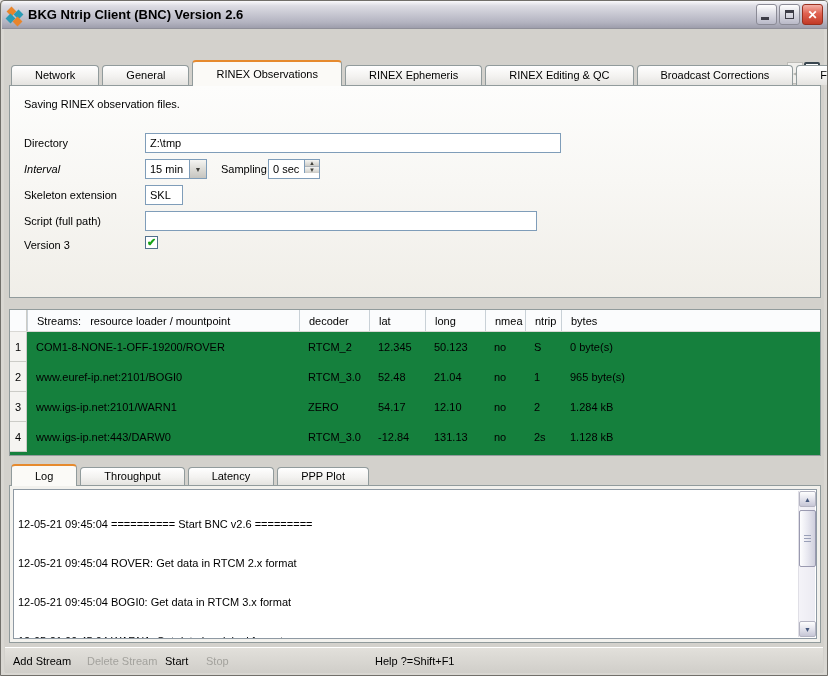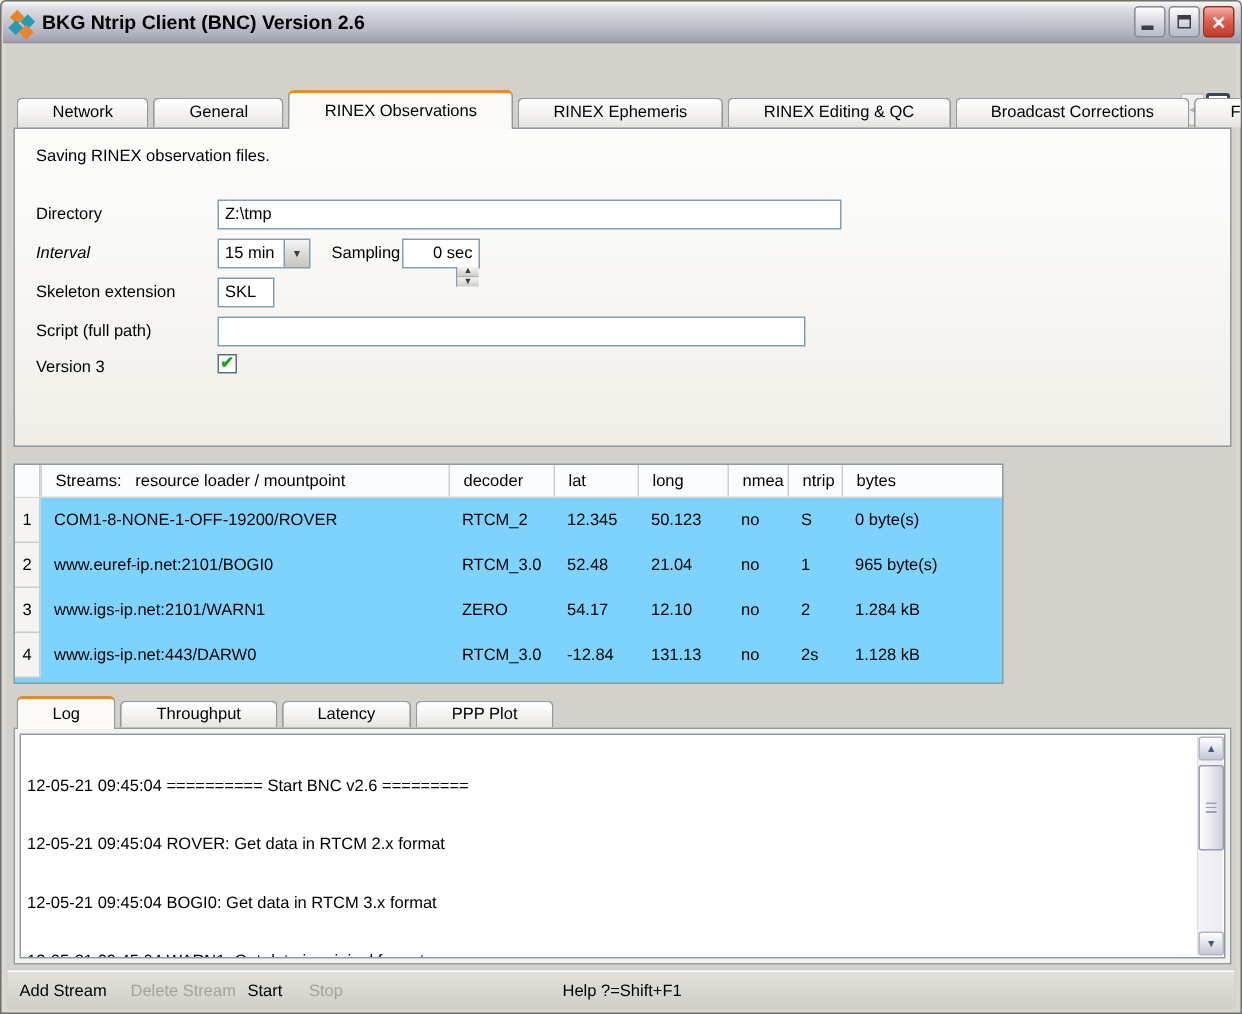--- a/index.html
+++ b/index.html
@@ -62,33 +62,33 @@
   .desc { position:absolute; left:14px; top:12px; }
   .text-input { position:absolute; height:20px; border:1px solid #7f9db9; background:#fff;
                 font-family:"Liberation Sans",sans-serif; font-size:11px; padding:0 4px; }
   .combo { position:absolute; height:20px; border:1px solid #7f9db9; background:#fff;
            display:flex; align-items:stretch; }
   .combo .val { flex:1; padding:3px 4px; white-space:nowrap; }
   .combo .drop { width:17px; border-left:1px solid #7f9db9; font-size:7px; color:#3f3f3a;
                  display:flex; align-items:center; justify-content:center;
                  background:linear-gradient(180deg,#f5f5f2 0%,#dcdbd6 50%,#c6c5c0 100%); }
   .spin { position:absolute; height:20px; border:1px solid #7f9db9; background:#fff;
-          display:flex; align-items:flex-end;flex-direction:column; }
+          display:flex; align-items:flex-start; }
   .spin .val { flex:1; padding:3px 4px; white-space:nowrap; }
   .spin .btns { width:15px; border-left:1px solid #7f9db9; display:flex; flex-direction:column; }
   .spin .btns div { flex:1; font-size:6px; color:#3f3f3a; display:flex; align-items:center; justify-content:center;
                     background:linear-gradient(180deg,#f5f5f2,#cdccc7); }
   .spin .btns .up { border-bottom:1px solid #aeb4ba; }
   .checkbox { position:absolute; width:13px; height:13px; background:#fff; border:1px solid #51708c;
               display:flex; align-items:center; justify-content:center;
               color:#17a317; font-size:11px; font-weight:bold; line-height:1; }
 
   
-  .streams { position:absolute; left:8px; top:308px; width:660px; height:147px;
-             border:1px solid #919b9c; background:#7dd3fc; overflow:hidden; }
+  .streams { position:absolute; left:8px; top:308px; width:812px; height:147px;
+             border:1px solid #919b9c; background:#15803d; overflow:hidden; }
   .trow { display:grid; grid-template-columns:17px 272px 70px 56px 60px 40px 36px 1fr; }
   .thead { height:22px; background:#fbfcfd; border-bottom:1px solid #d9d8d4; }
   .thead .cell { display:flex; align-items:center; padding-left:9px; border-left:1px solid #c9d1d7;
                  white-space:pre; overflow:hidden; }
   .thead .cell:first-child { border-left:none; }
   .tdata { height:30px; }
   .tdata .cell { display:flex; align-items:center; padding-left:9px; white-space:nowrap; overflow:hidden; }
   .rownum { display:flex; align-items:center; justify-content:center; padding-left:0 !important;
             background:#f5f4f1; border-right:1px solid #ccccc7; border-bottom:1px solid #ccccc7; }
   .thead .rownum { background:#fbfcfd; border-bottom:none; }

